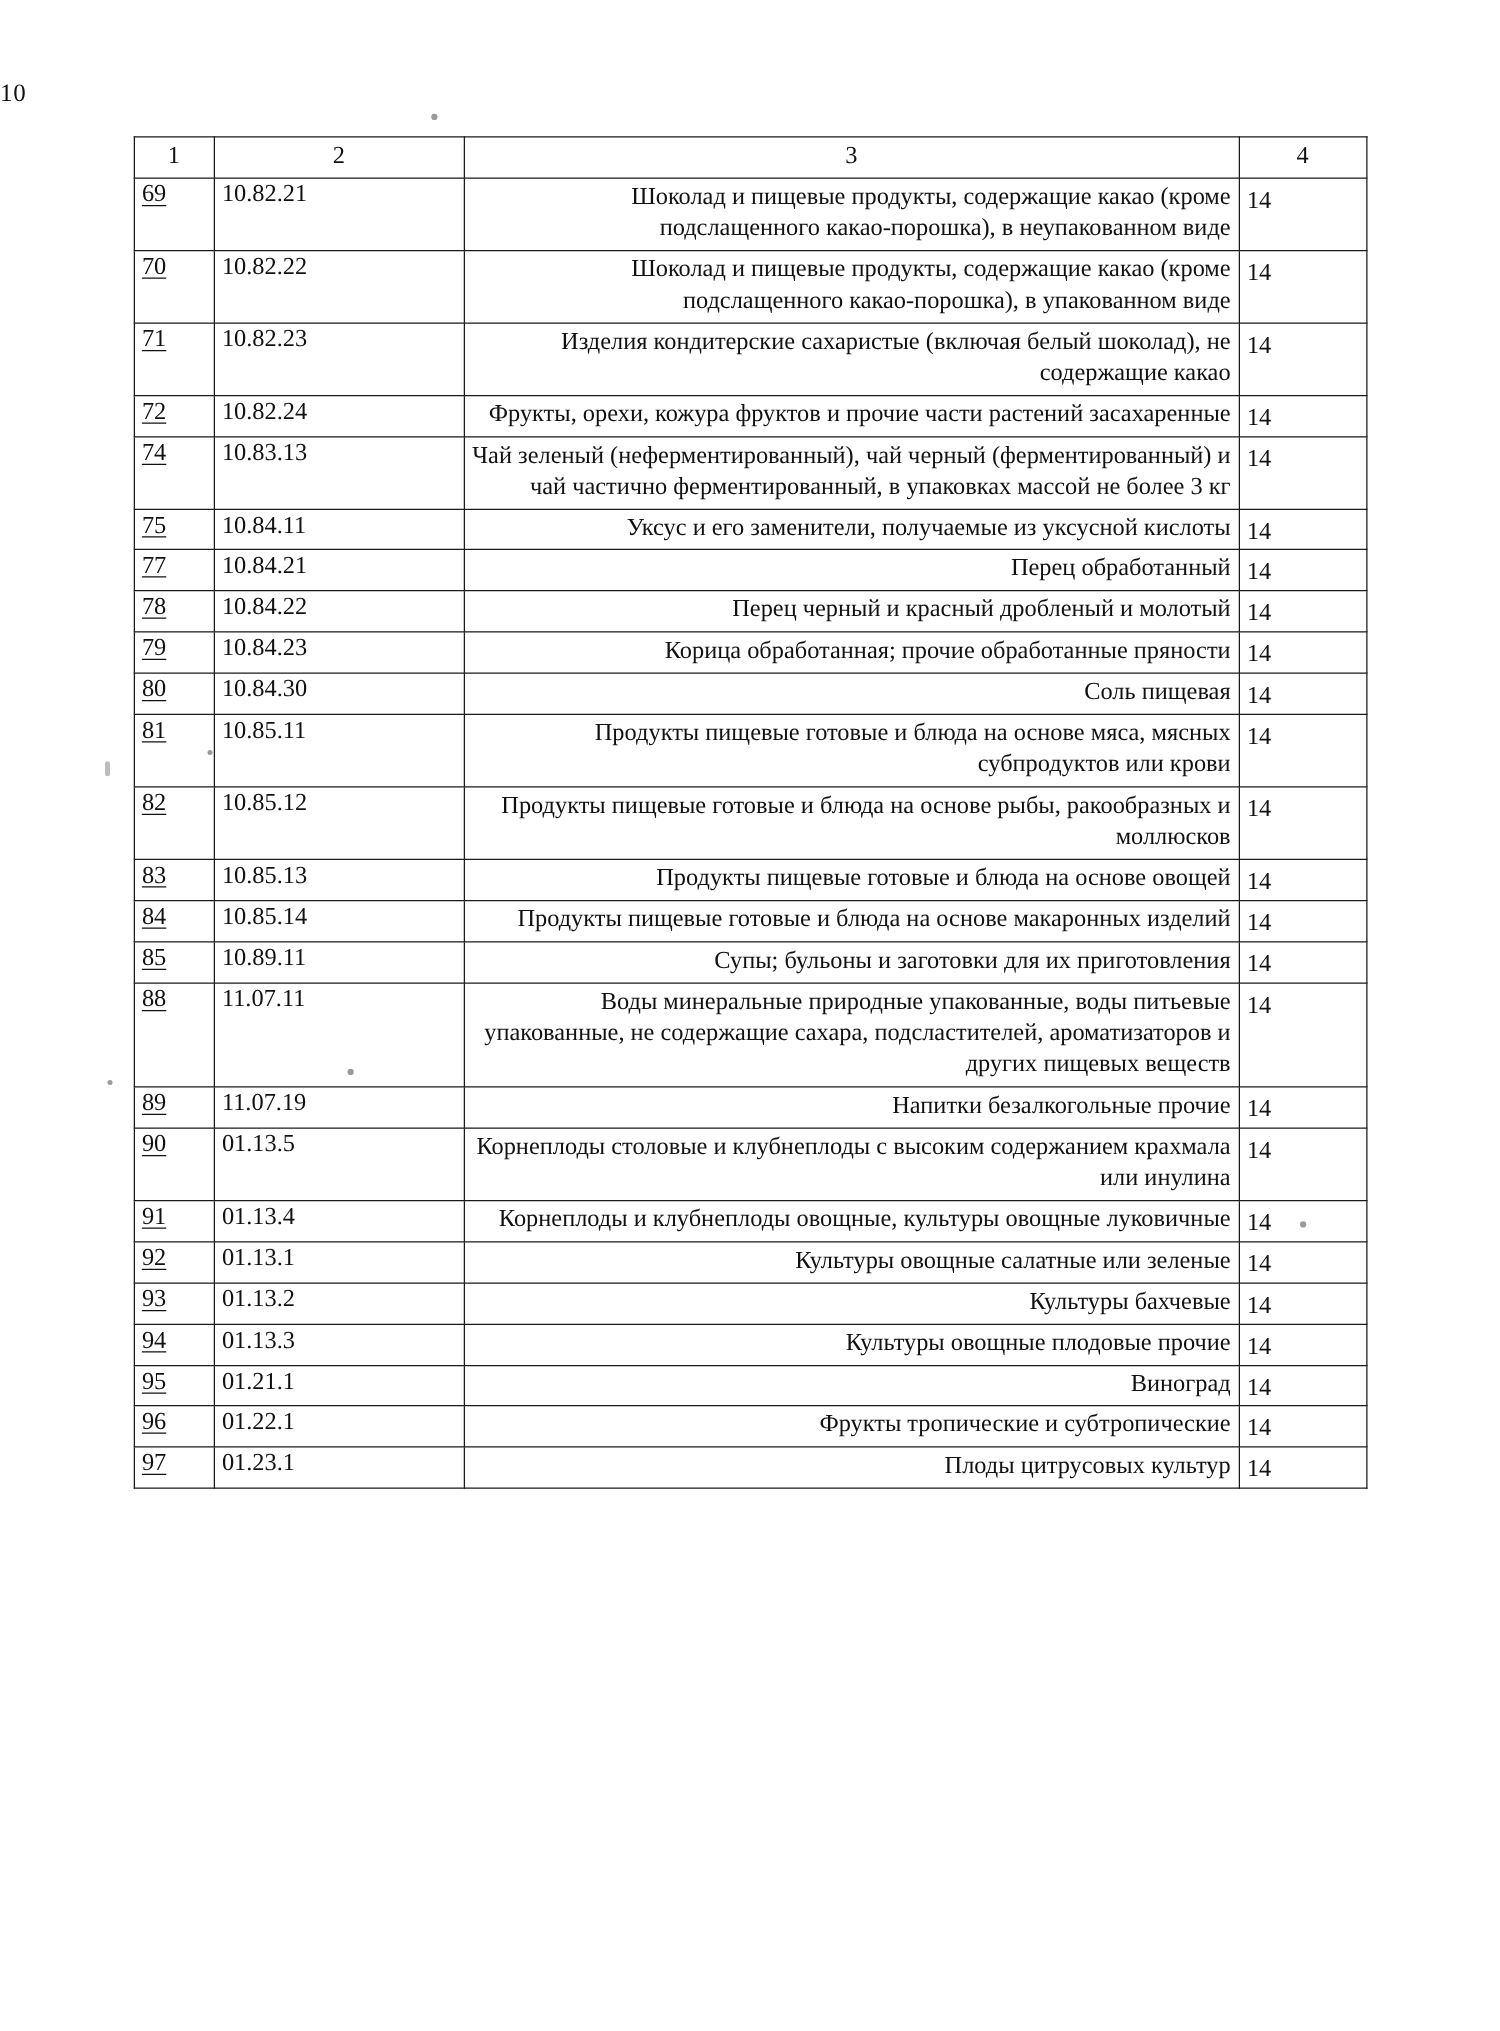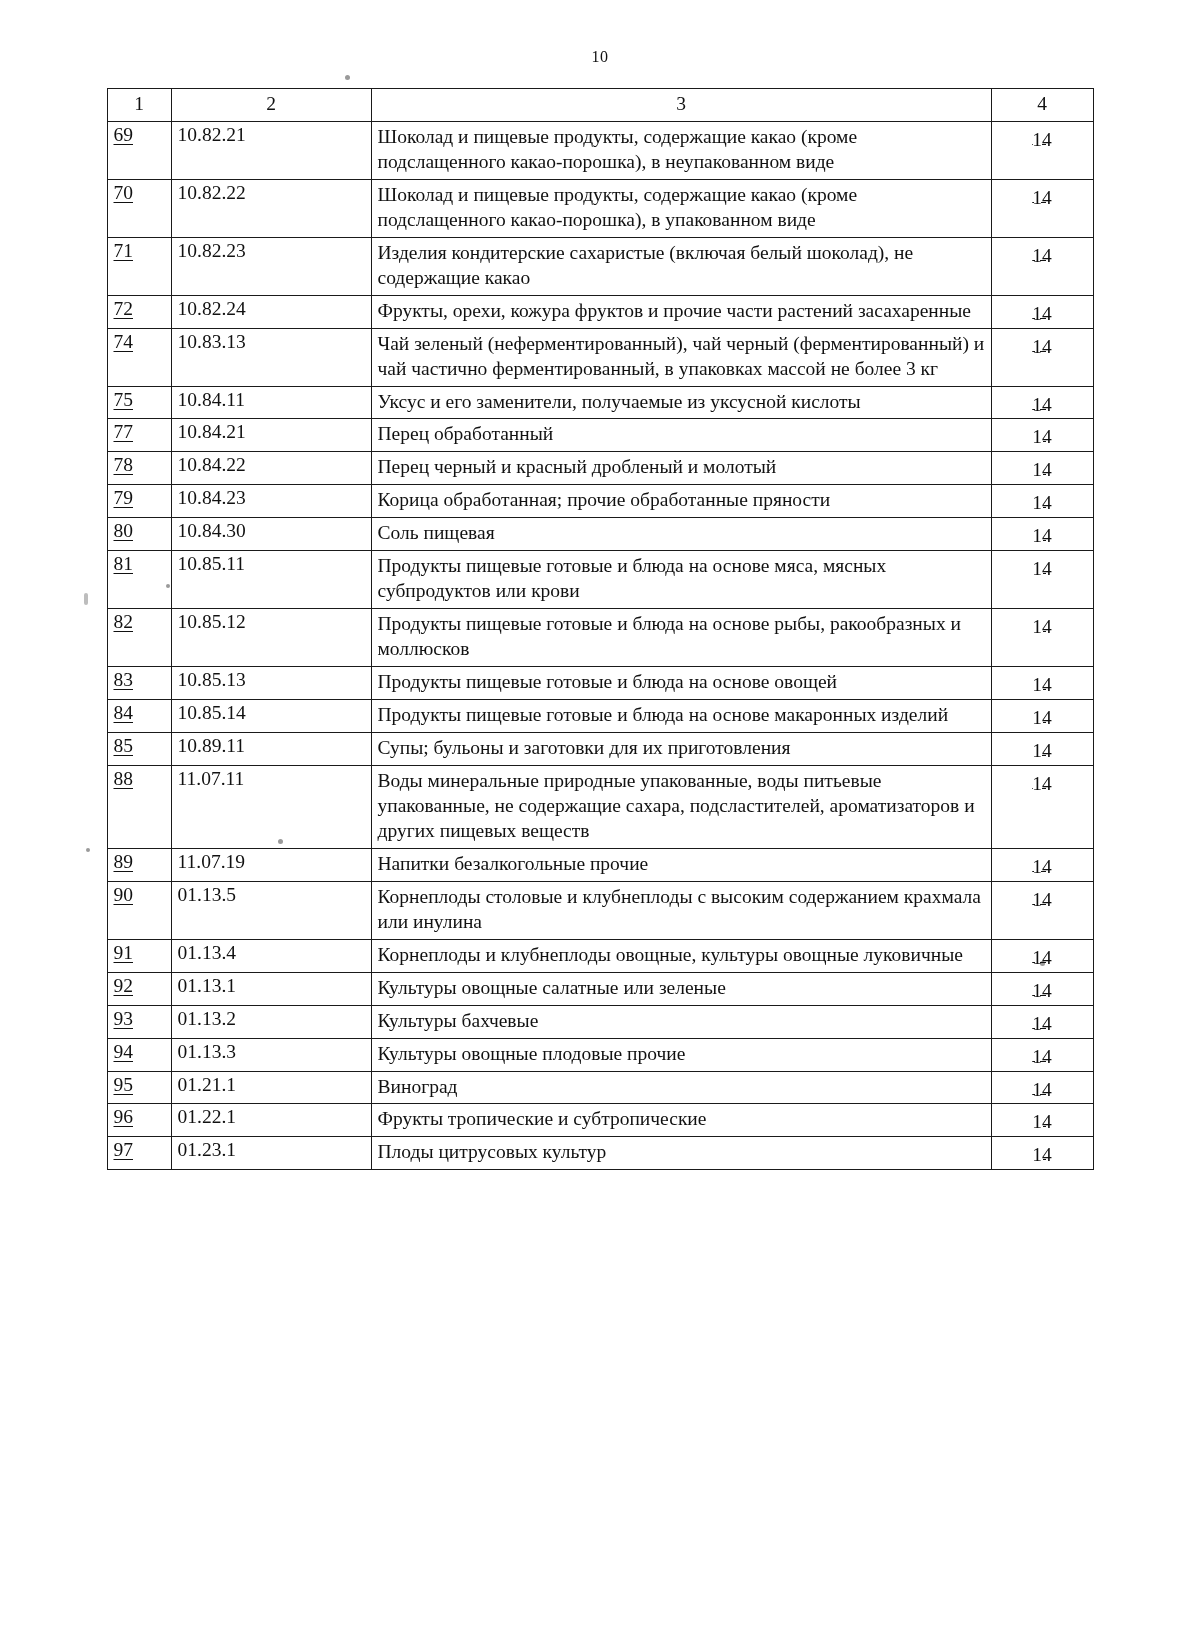--- a/index.html
+++ b/index.html
@@ -15,23 +15,22 @@
     position: relative;
   }
   .page {
     position: relative;
     width: 1200px;
     height: 1625px;
     box-sizing: border-box;
     padding: 0;
   }
   .page-number {
-    text-align: center;
-    font-size: 16px;
-    margin-top: 48px;
+    font-size: 20px;
+    margin-top: 64px;
     margin-bottom: 22px;
     letter-spacing: 0.5px;
   }
   .speck {
     position: absolute;
     background: #9a9a9a;
     border-radius: 50%;
   }
   .speck.s1 { left: 345px; top: 27px; width: 5px; height: 5px; }
   .speck.s2 { left: 84px; top: 545px; width: 4px; height: 12px; background: #bdbdbd; border-radius: 2px; }
@@ -69,30 +68,28 @@
     text-align: left;
     vertical-align: top;
     white-space: nowrap;
     text-decoration: underline;
   }
   .code {
     vertical-align: top;
     white-space: nowrap;
   }
   .name {
-    text-align: left;
+    text-align: right;
     vertical-align: top;
     padding-left: 10px;
     padding-right: 8px;
   }
   .rate {
-    text-align: center;
     vertical-align: bottom;
     white-space: nowrap;
-    text-decoration: underline;
   }
   
   .num span, .code span { position: relative; top: -2px; }
   .rate span { position: relative; top: 3px; }
 </style>
 </head>
 <body>
 
 <div class="page">
 

